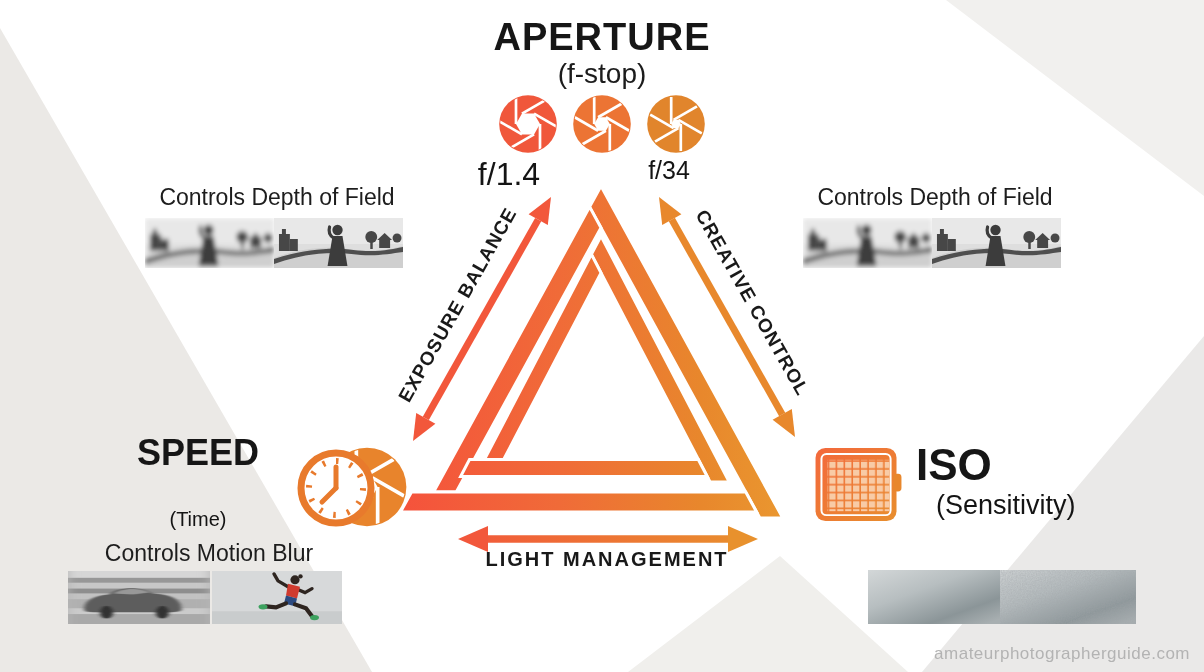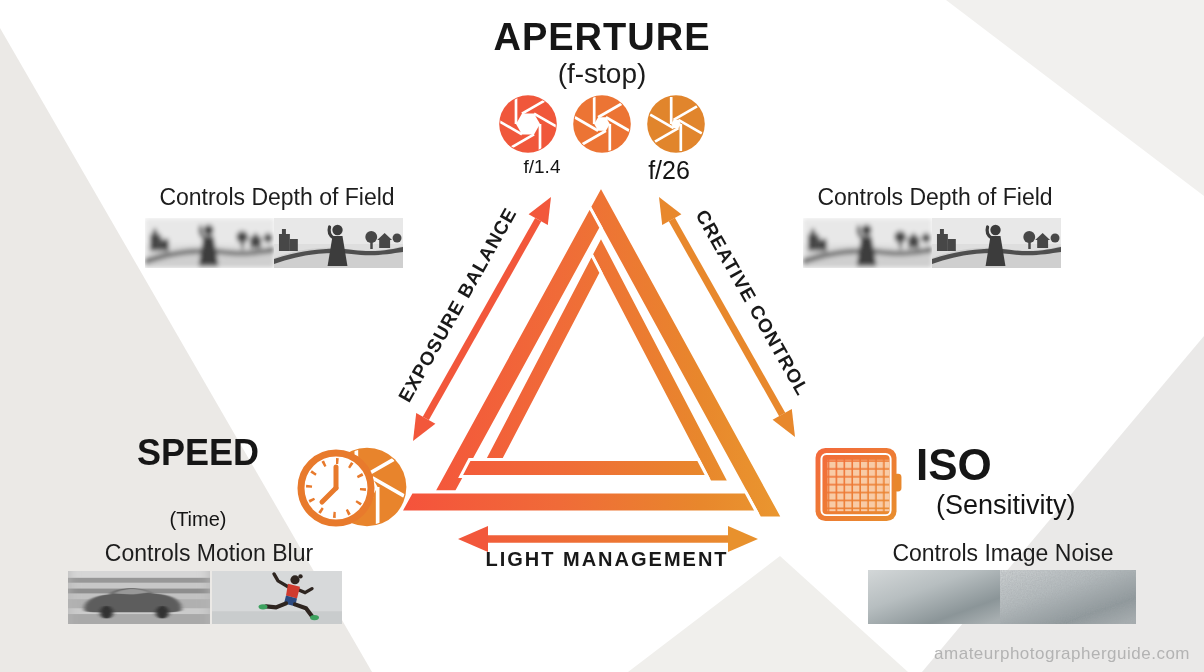--- a/index.html
+++ b/index.html
@@ -6,21 +6,21 @@
   .canvas{position:relative;width:1204px;height:672px;overflow:hidden;background:#fff;
           font-family:"Liberation Sans",sans-serif;color:#141414;}
   .bg-svg{position:absolute;left:0;top:0;width:1204px;height:672px;}
   .abs{position:absolute;}
   .ctr{text-align:center;}
   
   .ap-title{left:402px;top:16px;width:400px;font-size:38px;font-weight:800;letter-spacing:1px;color:#161616;}
   .ap-sub{left:402px;top:58px;width:400px;font-size:28px;font-weight:500;color:#1c1c1c;}
   .ap-icons{left:498px;top:94px;width:208px;height:60px;display:flex;justify-content:space-between;}
   .ap-icons svg{width:60px;height:60px;}
-  .f-wide{left:490px;top:156px;width:104px;font-size:19px;font-weight:500;}
+  .f-wide{left:457px;top:156px;width:104px;font-size:32px;font-weight:500;}
   .f-narrow{left:617px;top:156px;width:104px;font-size:25px;font-weight:500;}
   
   .cap{font-size:23px;font-weight:500;color:#1d1d1d;white-space:nowrap;}
   .dof-cap-l{left:148px;top:184px;width:258px;}
   .dof-cap-r{left:806px;top:184px;width:258px;}
   .imgrow{display:flex;}
   .dof-imgs-l{left:145px;top:218px;}
   .dof-imgs-r{left:803px;top:218px;}
   .dof-img{width:129px;height:50px;display:block;}
   
@@ -232,21 +232,21 @@
         <use href="#ap-wide"></use>
       </svg>
     <svg viewBox="0 0 100 100" style="color:#EC7434">
         <use href="#ap-mid"></use>
       </svg>
     <svg viewBox="0 0 100 100" style="color:#E1852C">
         <use href="#ap-narrow"></use>
       </svg>
   </div>
   <div class="abs ctr f-wide">f/1.4</div>
-  <div class="abs ctr f-narrow">f/26</div>
+  <div class="abs ctr f-narrow">f/34</div>
 
   <div class="abs ctr cap dof-cap-l">Controls Depth of Field</div>
   <div class="abs imgrow dof-imgs-l">
     <svg class="dof-img" viewBox="0 0 130 50" preserveAspectRatio="none">
         <use href="#dofScene" filter="url(#blurDof)"></use>
       </svg>
     <svg class="dof-img" viewBox="0 0 130 50" preserveAspectRatio="none">
         <use href="#dofScene"></use>
       </svg>
   </div>
@@ -284,21 +284,20 @@
     </svg>
 
   <svg class="abs iso-icon" viewBox="0 0 90 80">
     <rect x="2" y="2" width="82" height="74" rx="10" fill="url(#gSensor)"></rect>
     <rect x="81" y="28" width="8" height="18" rx="3.5" fill="#E8872C"></rect>
     <rect x="8" y="8" width="70" height="62" rx="5" fill="none" stroke="#fff" stroke-width="2"></rect>
     <rect x="14" y="14" width="63" height="52" fill="url(#sensorGrid)"></rect>
   </svg>
   <div class="abs iso-title">ISO</div>
   <div class="abs iso-sub">(Sensitivity)</div>
-  <div class="abs ctr cap iso-cap">Controls Image Noise</div>
   <svg class="abs noise-smooth" viewBox="0 0 132 53" preserveAspectRatio="none">
     <rect width="132" height="53" fill="url(#gNoiseBg)"></rect>
   </svg>
   <svg class="abs noise-grainy" viewBox="0 0 136 53" preserveAspectRatio="none">
     <rect width="136" height="53" fill="url(#gNoiseBg)"></rect>
     <rect width="136" height="53" filter="url(#noiseF)" opacity="0.6"></rect>
   </svg>
 
   <div class="abs watermark">amateurphotographerguide.com</div>
 

